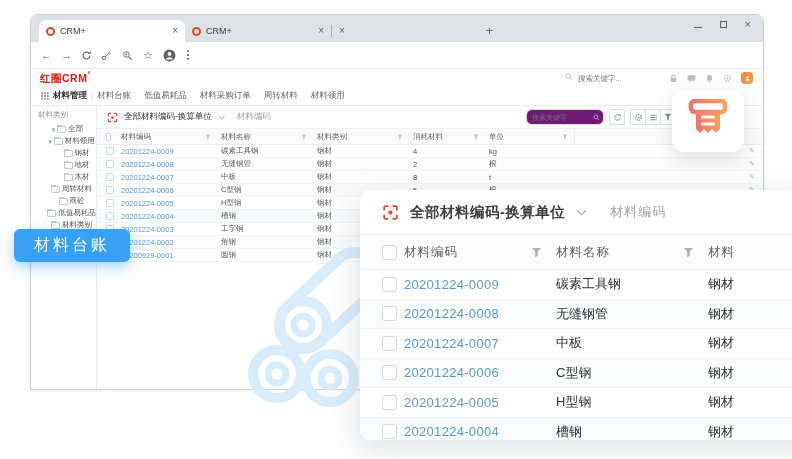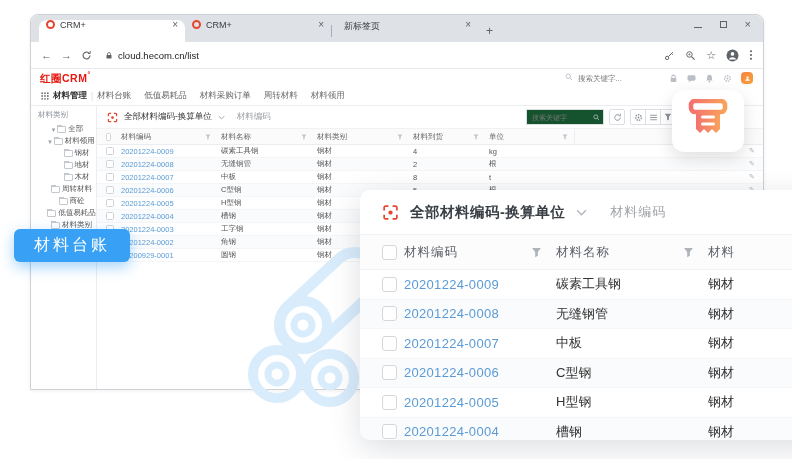--- a/index.html
+++ b/index.html
@@ -5,21 +5,21 @@
   html,body{margin:0;padding:0;}
   body{width:792px;height:459px;position:relative;overflow:hidden;background:#fff;
        font-family:"Liberation Sans","DejaVu Sans",sans-serif;}
   svg{display:block;}
 
   
   .window{position:absolute;left:30px;top:14px;width:732px;height:374px;background:#fff;
           border:1px solid #cdd0d4;border-radius:8px 8px 0 0;box-shadow:0 1px 4px rgba(0,0,0,.06);z-index:1;}
   .tabstrip{height:27px;background:#dee1e6;border-radius:8px 8px 0 0;display:flex;align-items:flex-end;
             padding-left:8px;position:relative;}
-  .tab{height:22px;width:146px;display:flex;padding:0 7px;font-size:9px;color:#3c4043;box-sizing:border-box;}
+  .tab{height:22px;width:146px;display:flex;align-items:center;padding:0 7px;font-size:9px;color:#3c4043;box-sizing:border-box;}
   .tab.active{background:#fff;border-radius:8px 8px 0 0;}
   .favicon{width:9px;height:9px;border:2px solid #e8442e;border-radius:50%;box-sizing:border-box;flex:0 0 auto;}
   .tab-title{flex:1;margin-left:5px;white-space:nowrap;overflow:hidden;}
   .tab-close{color:#5f6368;font-size:10px;line-height:10px;}
   .tab-sep{width:1px;height:12px;background:#a8adb3;margin:0 0 5px 0;}
   .newtab{font-size:12px;color:#5f6368;margin:0 0 4px 8px;}
   .wincontrols{position:absolute;right:12px;top:5px;display:flex;gap:18px;align-items:center;color:#5f6368;}
   .wc-min{width:8px;height:1px;background:#5f6368;margin-top:5px;}
   .wc-max{width:7px;height:7px;border:1px solid #5f6368;box-sizing:border-box;}
   .wc-close{font-size:11px;line-height:9px;}
@@ -58,21 +58,21 @@
   .caret{color:#9aa0a6;font-size:7px;line-height:7px;}
   .folder{width:7px;height:5px;border:1px solid #c3c8cf;border-radius:1px;position:relative;flex:0 0 auto;}
   .folder::before{content:'';position:absolute;top:-2px;left:-1px;width:3px;height:1px;
                   border:1px solid #c3c8cf;border-bottom:none;}
 
   .main{flex:1;position:relative;}
   .toolbar{height:22px;display:flex;align-items:center;padding:0 10px;gap:6px;}
   .view-title{font-size:8.5px;color:#333;}
   .view-field{font-size:8.5px;color:#9aa0a6;margin-left:6px;}
   .toolbar-right{position:absolute;right:48px;top:3px;display:flex;align-items:center;gap:5px;}
-  .tsearch{width:70px;height:14px;border:1px solid #dcdfe3;border-radius:0;display:flex;align-items:center;padding:0 3px;background:#14532d;}
+  .tsearch{width:70px;height:14px;border:1px solid #dcdfe3;border-radius:6px;display:flex;align-items:center;padding:0 3px;background:#701a75;}
   .tsearch input{flex:1;border:none;outline:none;font-size:7px;color:#999;background:transparent;width:50px;}
   .tbtn{width:16px;height:16px;border:1px solid #dcdfe3;border-radius:2px;background:#fff;
         display:flex;align-items:center;justify-content:center;box-sizing:border-box;}
   .tbtn-group{display:flex;}
   .tbtn-group .tbtn{border-radius:0;margin-left:-1px;}
   .tbtn-group .tbtn:first-child{border-radius:2px 0 0 2px;margin-left:0;}
   .tbtn-group .tbtn:last-child{border-radius:0 2px 2px 0;}
   .export{height:16px;padding:0 9px;background:#f5222d;border-radius:2px;color:#fff;font-size:8px;
           display:flex;align-items:center;}
 
@@ -122,45 +122,37 @@
       <span class="tab-title">CRM+</span>
       <span class="tab-close">×</span>
     </div>
     <div class="tab">
       <span class="favicon"></span>
       <span class="tab-title">CRM+</span>
       <span class="tab-close">×</span>
     </div>
     <div class="tab-sep"></div>
     <div class="tab">
-      <span class="tab-title">新标签页</span>
       <span class="tab-close">×</span>
     </div>
     <div class="newtab">+</div>
     <div class="wincontrols">
       <span class="wc-min"></span>
       <span class="wc-max"></span>
       <span class="wc-close">×</span>
     </div>
   </div>
 
   <div class="addrbar">
     <span class="nav-ic">←</span>
     <span class="nav-ic">→</span>
     <svg width="11" height="11" viewBox="0 0 16 16">
         <path d="M13 8a5 5 0 1 1-1.6-3.7" stroke="#5f6368" stroke-width="1.6" fill="none"></path>
         <path d="M13.4 1.6v3.4H10" stroke="#5f6368" stroke-width="1.4" fill="none"></path>
       </svg>
-    <div class="urlbox">
-      <svg width="8" height="9" viewBox="0 0 16 16">
-          <rect x="3" y="7" width="10" height="7" rx="1" fill="#5f6368"></rect>
-          <path d="M5 7V5a3 3 0 0 1 6 0v2" stroke="#5f6368" stroke-width="1.6" fill="none"></path>
-        </svg>
-      <span>cloud.hecom.cn/list</span>
-    </div>
     <div class="addr-right">
       <svg width="11" height="11" viewBox="0 0 16 16">
           <circle cx="4.5" cy="11.5" r="2.4" stroke="#5f6368" stroke-width="1.4" fill="none"></circle>
           <path d="M6.4 9.6L13 3M11 5l2 2" stroke="#5f6368" stroke-width="1.4" fill="none"></path>
         </svg>
       <svg width="11" height="11" viewBox="0 0 16 16">
           <circle cx="6.5" cy="6.5" r="4" stroke="#5f6368" stroke-width="1.4" fill="none"></circle>
           <path d="M9.5 9.5L14 14" stroke="#5f6368" stroke-width="1.6"></path>
           <path d="M5 6.5h3M6.5 5v3" stroke="#5f6368" stroke-width="1.1"></path>
         </svg>
@@ -351,21 +343,21 @@
               <path d="M1 1h8L6.2 4.6v3.4L3.8 9.4V4.6Z" fill="#c0c4cc"></path>
             </svg>
           </span>
         <span class="hcell">
             <span>材料类别</span>
             <svg width="6" height="6" viewBox="0 0 10 10">
               <path d="M1 1h8L6.2 4.6v3.4L3.8 9.4V4.6Z" fill="#c0c4cc"></path>
             </svg>
           </span>
         <span class="hcell">
-            <span>材料到货</span>
+            <span>消耗材料</span>
             <svg width="6" height="6" viewBox="0 0 10 10">
               <path d="M1 1h8L6.2 4.6v3.4L3.8 9.4V4.6Z" fill="#c0c4cc"></path>
             </svg>
           </span>
         <span class="hcell unit">
             <span>单位</span>
             <svg width="6" height="6" viewBox="0 0 10 10">
               <path d="M1 1h8L6.2 4.6v3.4L3.8 9.4V4.6Z" fill="#c0c4cc"></path>
             </svg>
           </span>

